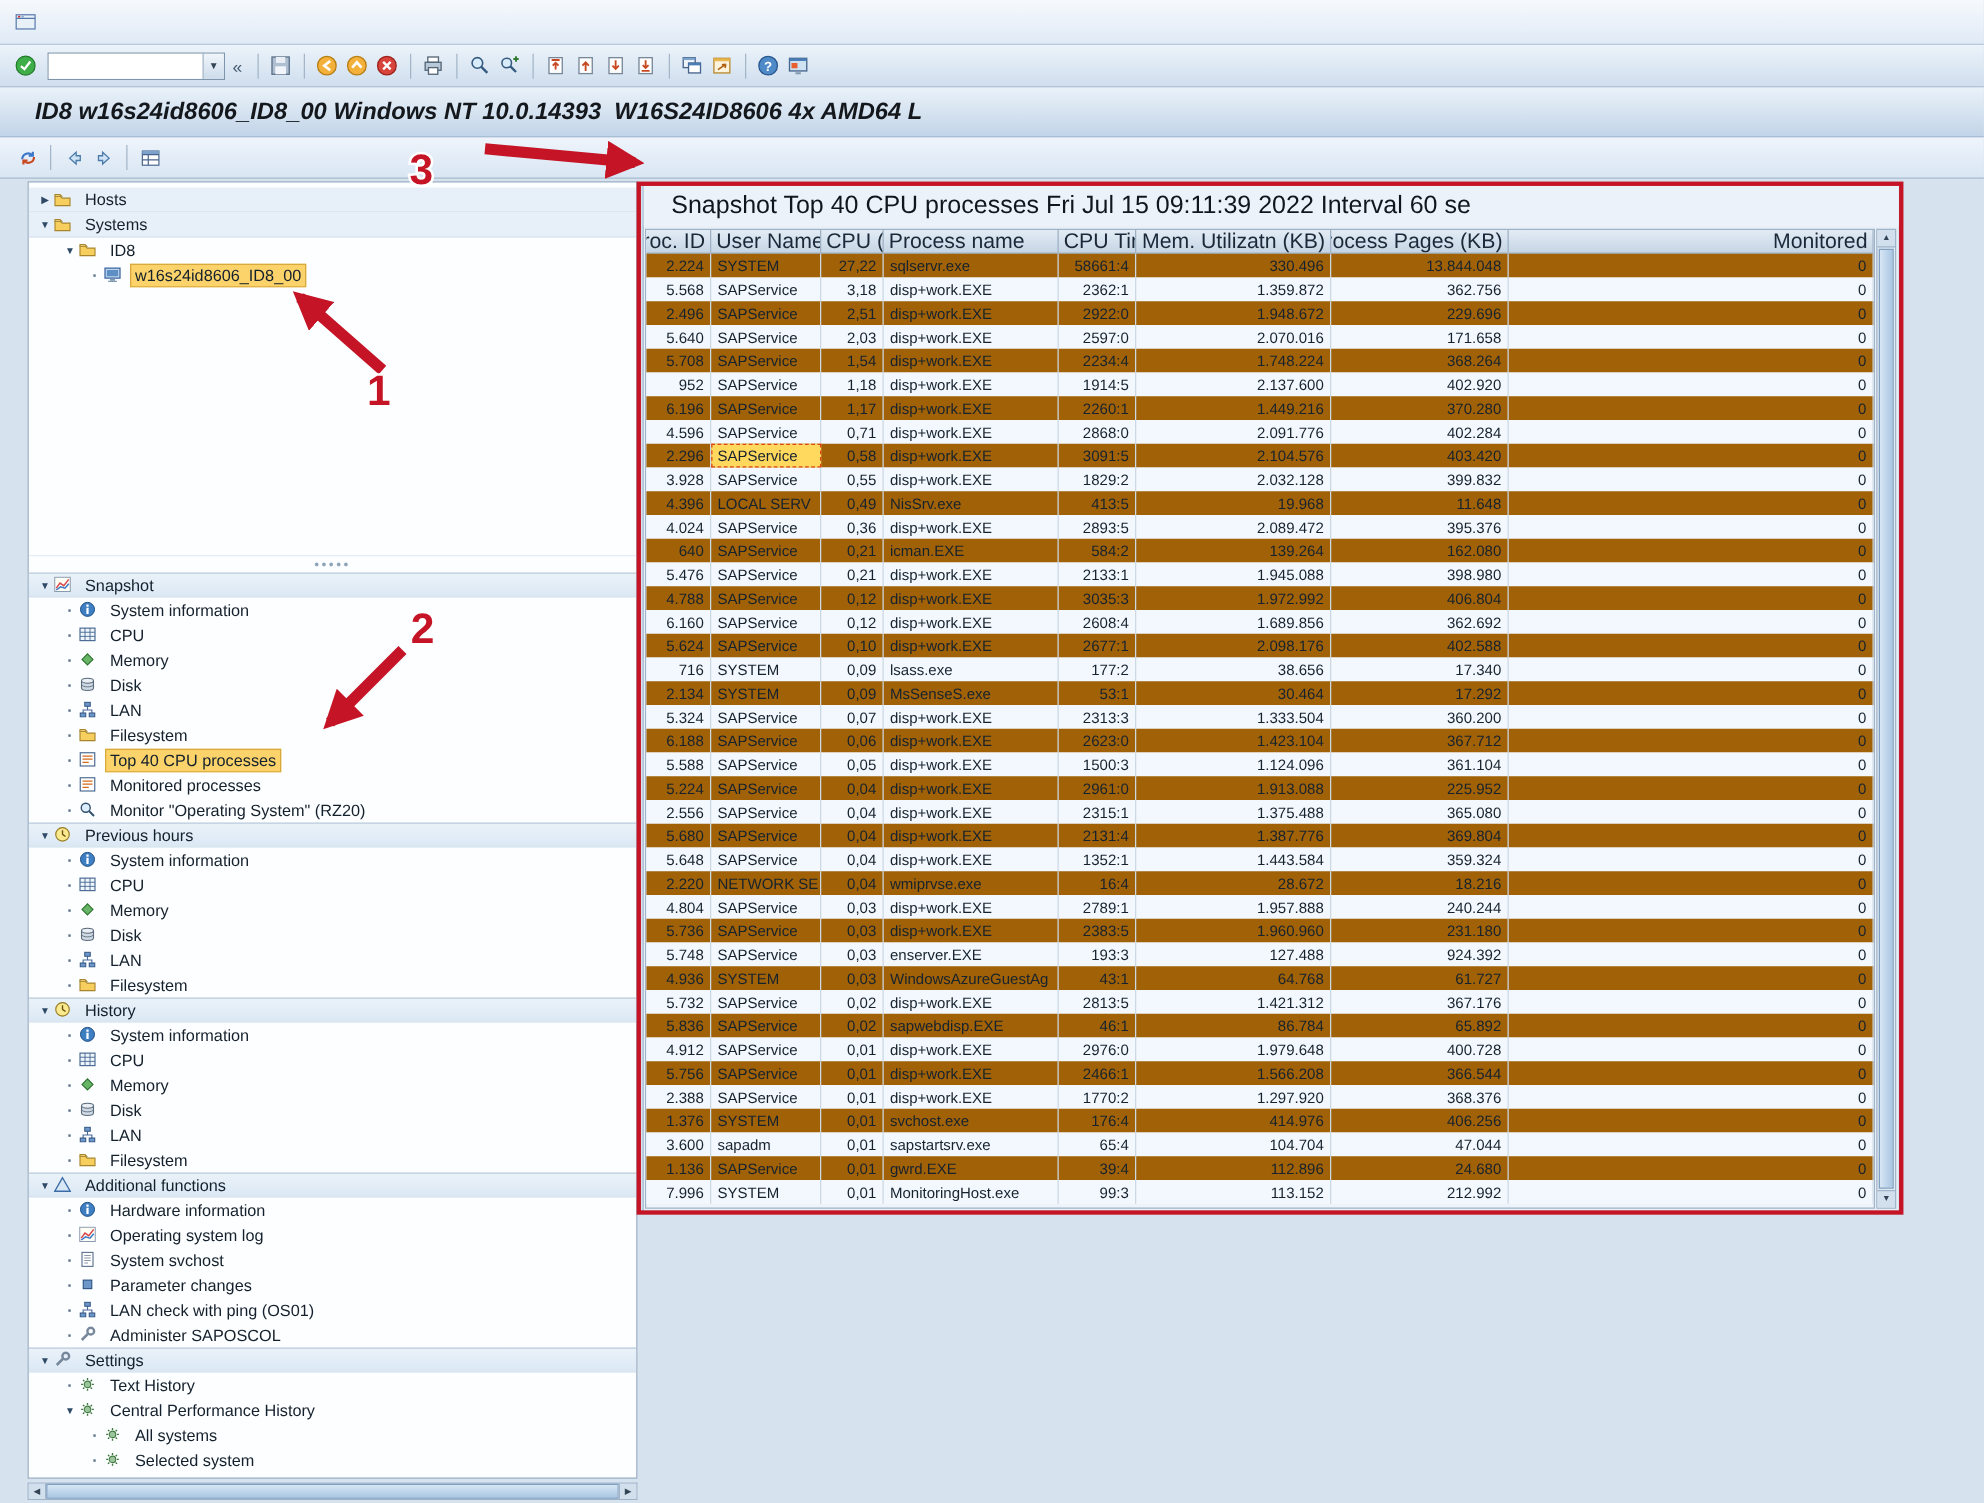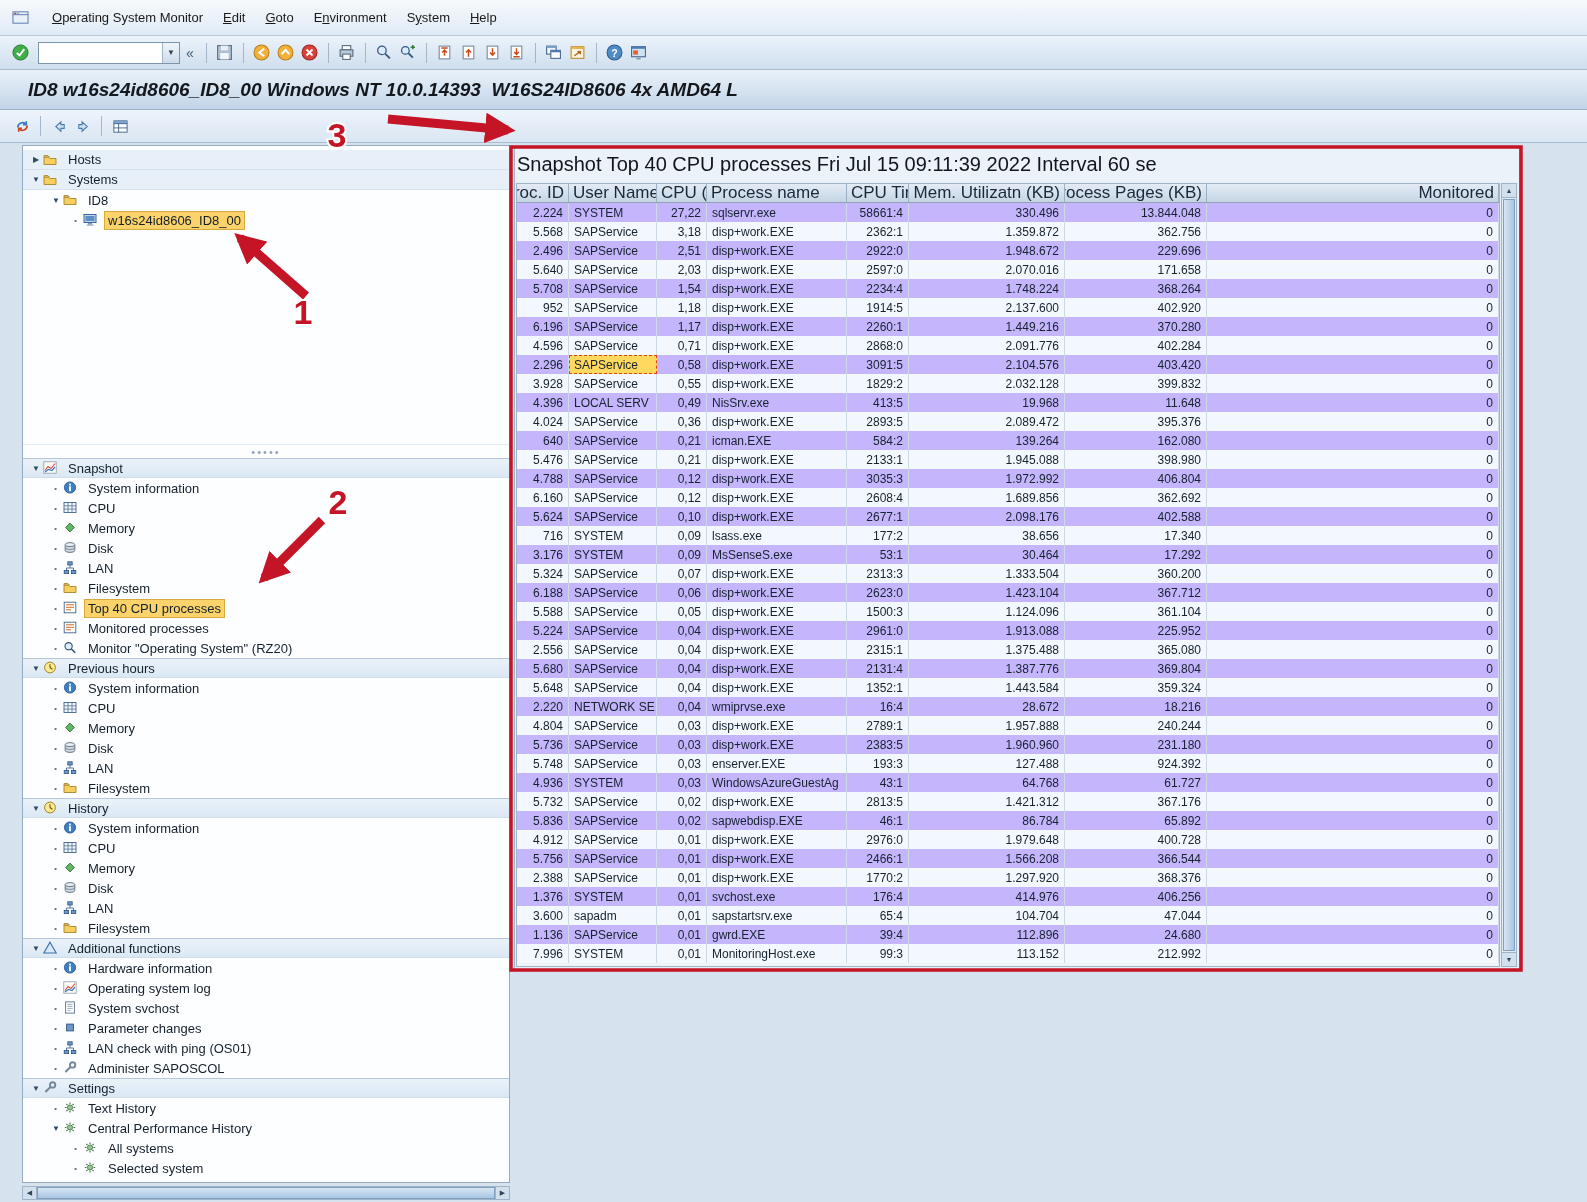--- a/index.html
+++ b/index.html
@@ -36,28 +36,28 @@
   .ticon svg{width:14px;height:13px}
   .tlabel{padding:1px 3px;border:1px solid transparent}
   .tlabel.selected{background:#fbd36a;border:1px solid #d8a93c}
   .splitter-row{height:14px;display:flex;align-items:center;justify-content:center;color:#8fa4b8;font-size:11px;letter-spacing:2px;border-top:1px solid #e2ecf5;cursor:row-resize}
   .left-hscroll{position:absolute;left:22px;top:1186px;width:488px;height:14px;background:#e4ecf4;border:1px solid #9fb4c9;display:flex}
   .hs-btn{width:14px;height:100%;background:#d2e0ee;border-right:1px solid #9fb4c9;font-size:7px;display:flex;align-items:center;justify-content:center;color:#345}
   .hs-thumb{flex:1;background:linear-gradient(#d7e6f4,#a9c6e2);border:1px solid #7fa0c0}
 
   
   .right-panel{position:absolute;left:514px;top:146px;width:1006px;height:824px;background:#e8eff6;border:1px solid #9fb4c9}
-  .report-title{height:34px;line-height:34px;font-size:20px;color:#10161c;padding-left:2px;background:#ebf2f9;white-space:nowrap;overflow:hidden}
+  .report-title{height:34px;line-height:34px;font-size:20px;color:#10161c;padding-left:22px;background:#ebf2f9;white-space:nowrap;overflow:hidden}
   .grid{position:absolute;left:1px;top:36px;right:19px;bottom:2px;overflow:hidden;border:1px solid #9fb4c9;background:#eef4f9;
         --cols:52px 88px 50px 140px 62px 156px 142px 1fr}
   .grid-header,.trow{display:grid;grid-template-columns:var(--cols)}
   .grid-header{height:19px;background:linear-gradient(#e3ecf5,#c5d5e5);border-bottom:1px solid #8ba2b9}
   .hcell{font-size:17px;color:#1a2838;padding:0 4px;display:flex;align-items:center;border-right:1px solid #9db0c4;overflow:hidden;white-space:nowrap}
   .trow{height:19px}
-  .trow.odd{background:#c4b5fd}
+  .trow.odd{background:#a16207}
   .trow.even{background:#f2f8fd}
   .cell{font-size:12px;color:#16222e;padding:0 5px;display:flex;align-items:center;border-right:1px solid #ccd8e4;white-space:nowrap;overflow:hidden}
   .al-r{justify-content:flex-end;text-align:right}
   .cursor-cell{background:#ffd85e;border:1px dashed #dd4518;padding:0 4px}
   .vscroll{position:absolute;right:2px;top:36px;width:16px;bottom:2px;background:#e2eaf2;border:1px solid #9fb4c9;display:flex;flex-direction:column}
   .vs-btn{height:14px;font-size:7px;display:flex;align-items:center;justify-content:center;background:#d2e0ee;border-bottom:1px solid #9fb4c9;color:#345;flex:0 0 14px}
   .vs-thumb{flex:1;margin:1px;background:linear-gradient(90deg,#d7e6f4,#a9c6e2);border:1px solid #7fa0c0}
 
   
   .overlay{position:absolute;left:0;top:0;width:1587px;height:1202px;pointer-events:none;z-index:50}
@@ -68,28 +68,20 @@
 
 <div class="menubar">
   <span class="tbtn sysicon">
       <svg viewBox="0 0 18 14">
         <rect x="1" y="1" width="16" height="12" fill="#e8f0f8" stroke="#5577aa"></rect>
         <path d="M1 4 H17" stroke="#5577aa"></path>
         <rect x="2.5" y="1.9" width="2" height="1.4" fill="#cc3333"></rect>
         <rect x="5.5" y="1.9" width="2" height="1.4" fill="#88aacc"></rect>
       </svg>
     </span>
-  <div class="menu-items">
-      <div class="menu-item"><u>O</u>perating System Monitor</div>
-      <div class="menu-item"><u>E</u>dit</div>
-      <div class="menu-item"><u>G</u>oto</div>
-      <div class="menu-item">E<u>n</u>vironment</div>
-      <div class="menu-item">S<u>y</u>stem</div>
-      <div class="menu-item"><u>H</u>elp</div>
-    </div>
 </div>
 
 <div class="stoolbar">
   <span class="tbtn">
       <svg viewBox="0 0 18 18">
         <circle cx="9" cy="9" r="8" fill="#3fae49" stroke="#1f7a28"></circle>
         <path d="M5 9.5 L8 12 L13 5.5" stroke="#fff" stroke-width="2" fill="none"></path>
       </svg>
     </span>
   <span class="cmdwrap">
@@ -859,21 +851,21 @@
           <div class="cell al-r">716</div>
           <div class="cell">SYSTEM</div>
           <div class="cell al-r">0,09</div>
           <div class="cell">lsass.exe</div>
           <div class="cell al-r">177:2</div>
           <div class="cell al-r">38.656</div>
           <div class="cell al-r">17.340</div>
           <div class="cell al-r">0</div>
         </div>
         <div class="trow odd">
-          <div class="cell al-r">3.176</div>
+          <div class="cell al-r">2.134</div>
           <div class="cell">SYSTEM</div>
           <div class="cell al-r">0,09</div>
           <div class="cell">MsSenseS.exe</div>
           <div class="cell al-r">53:1</div>
           <div class="cell al-r">30.464</div>
           <div class="cell al-r">17.292</div>
           <div class="cell al-r">0</div>
         </div>
         <div class="trow even">
           <div class="cell al-r">5.324</div>

